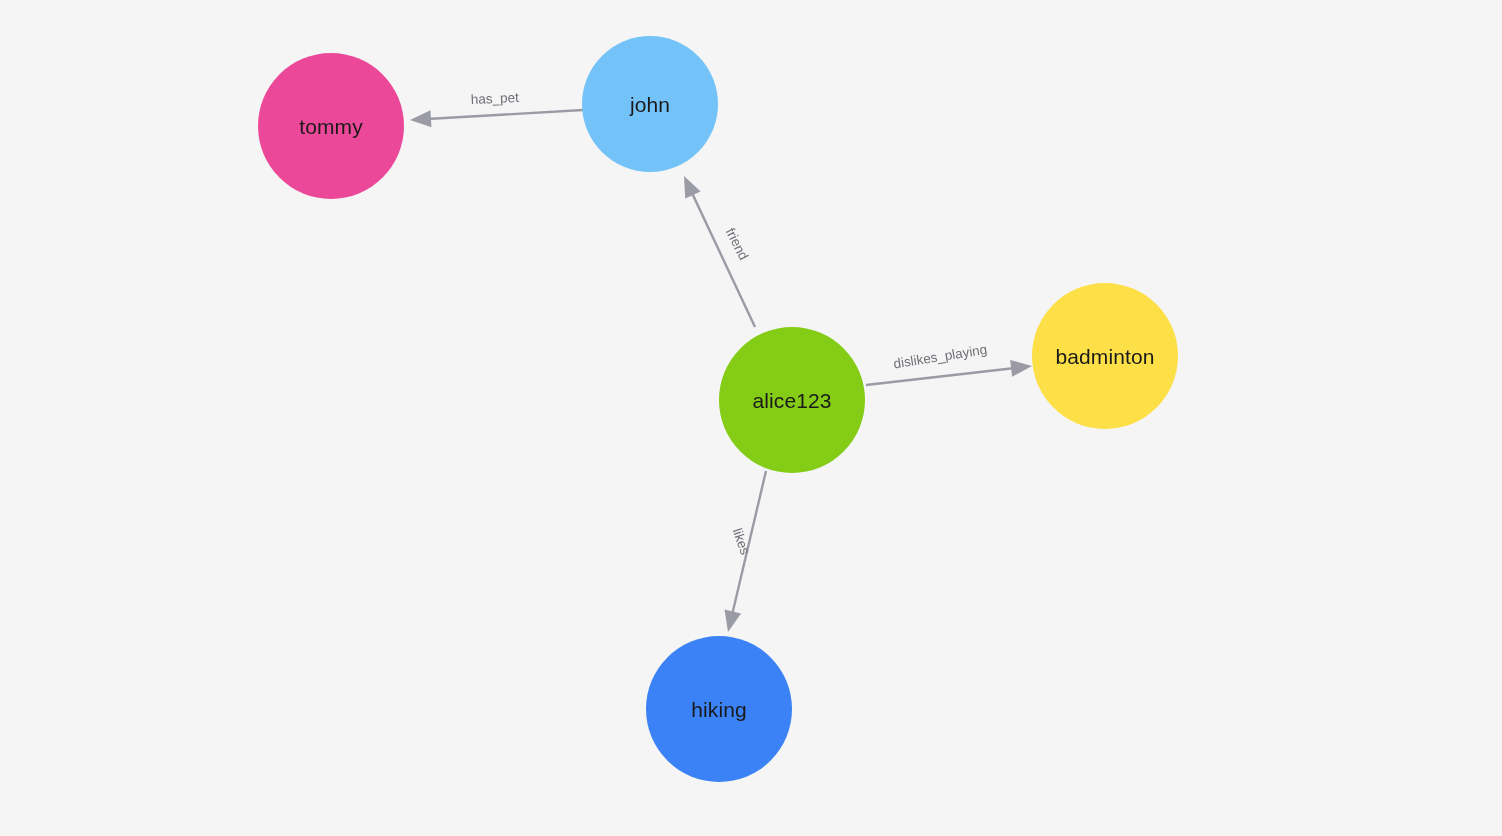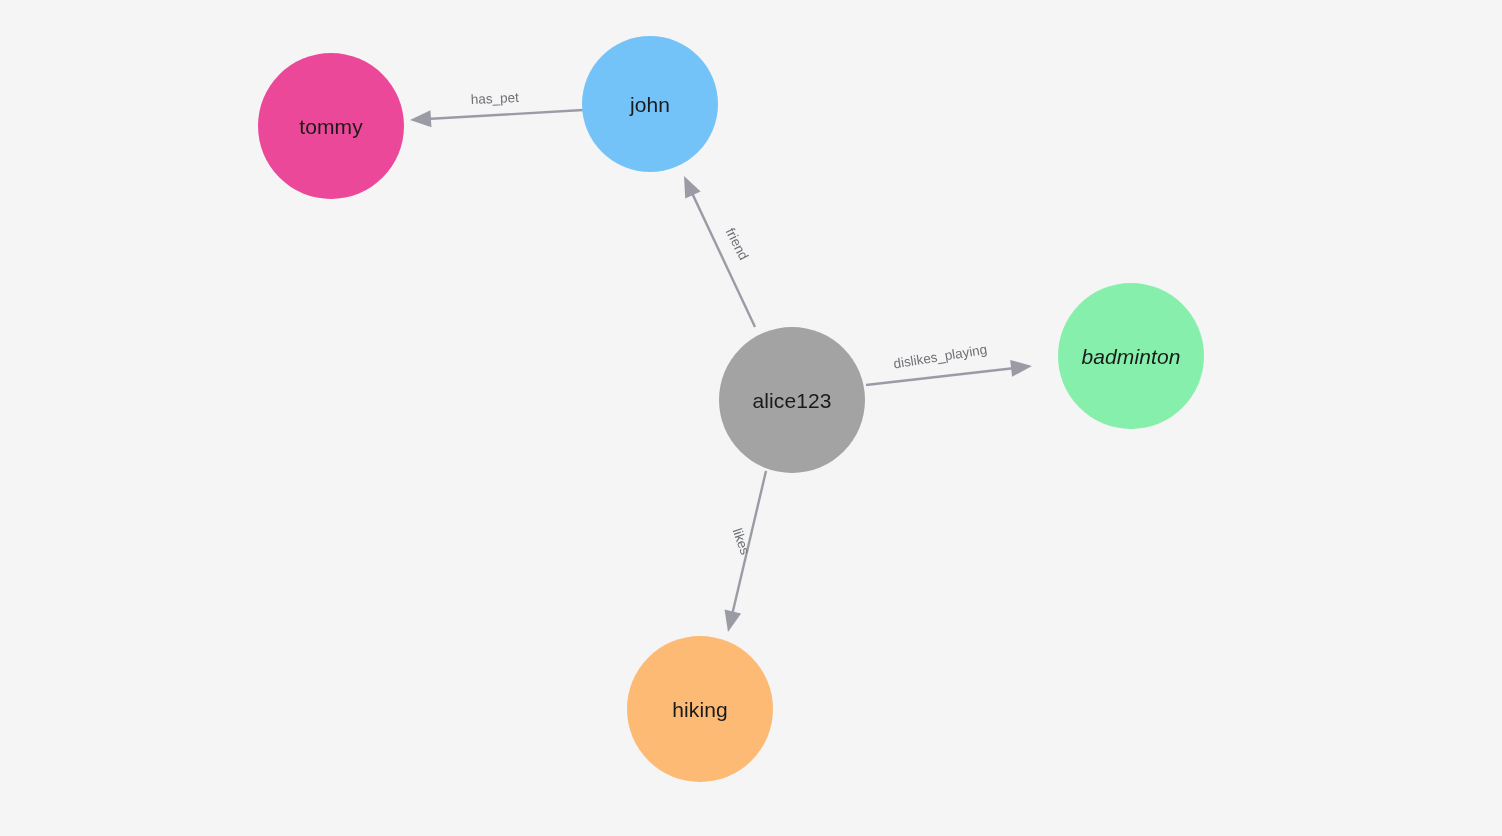--- a/index.html
+++ b/index.html
@@ -91,24 +91,24 @@
       </g>
     </svg>
 
   <div id="nodes-layer">
       <div class="graph-node" style="left: 258px; top: 53px; width: 146px; height: 146px; background: #ec4899;">
         <span class="graph-node-label">tommy</span>
       </div>
       <div class="graph-node" style="left: 582px; top: 36px; width: 136px; height: 136px; background: rgb(116, 195, 248);">
         <span class="graph-node-label">john</span>
       </div>
-      <div class="graph-node" style="left: 719px; top: 327px; width: 146px; height: 146px; background: #a3a3a3;">
+      <div class="graph-node" style="left: 719px; top: 327px; width: 146px; height: 146px; background: #84cc16;">
         <span class="graph-node-label">alice123</span>
       </div>
-      <div class="graph-node" style="left: 1058px; top: 283px; width: 146px; height: 146px; background: #86efac; font-style: italic;">
+      <div class="graph-node" style="left: 1032px; top: 283px; width: 146px; height: 146px; background: #fde047;">
         <span class="graph-node-label">badminton</span>
       </div>
-      <div class="graph-node" style="left: 627px; top: 636px; width: 146px; height: 146px; background: #fdba74;">
+      <div class="graph-node" style="left: 646px; top: 636px; width: 146px; height: 146px; background: #3b82f6;">
         <span class="graph-node-label">hiking</span>
       </div>
     </div>
 
 </div>
 
 </body></html>

